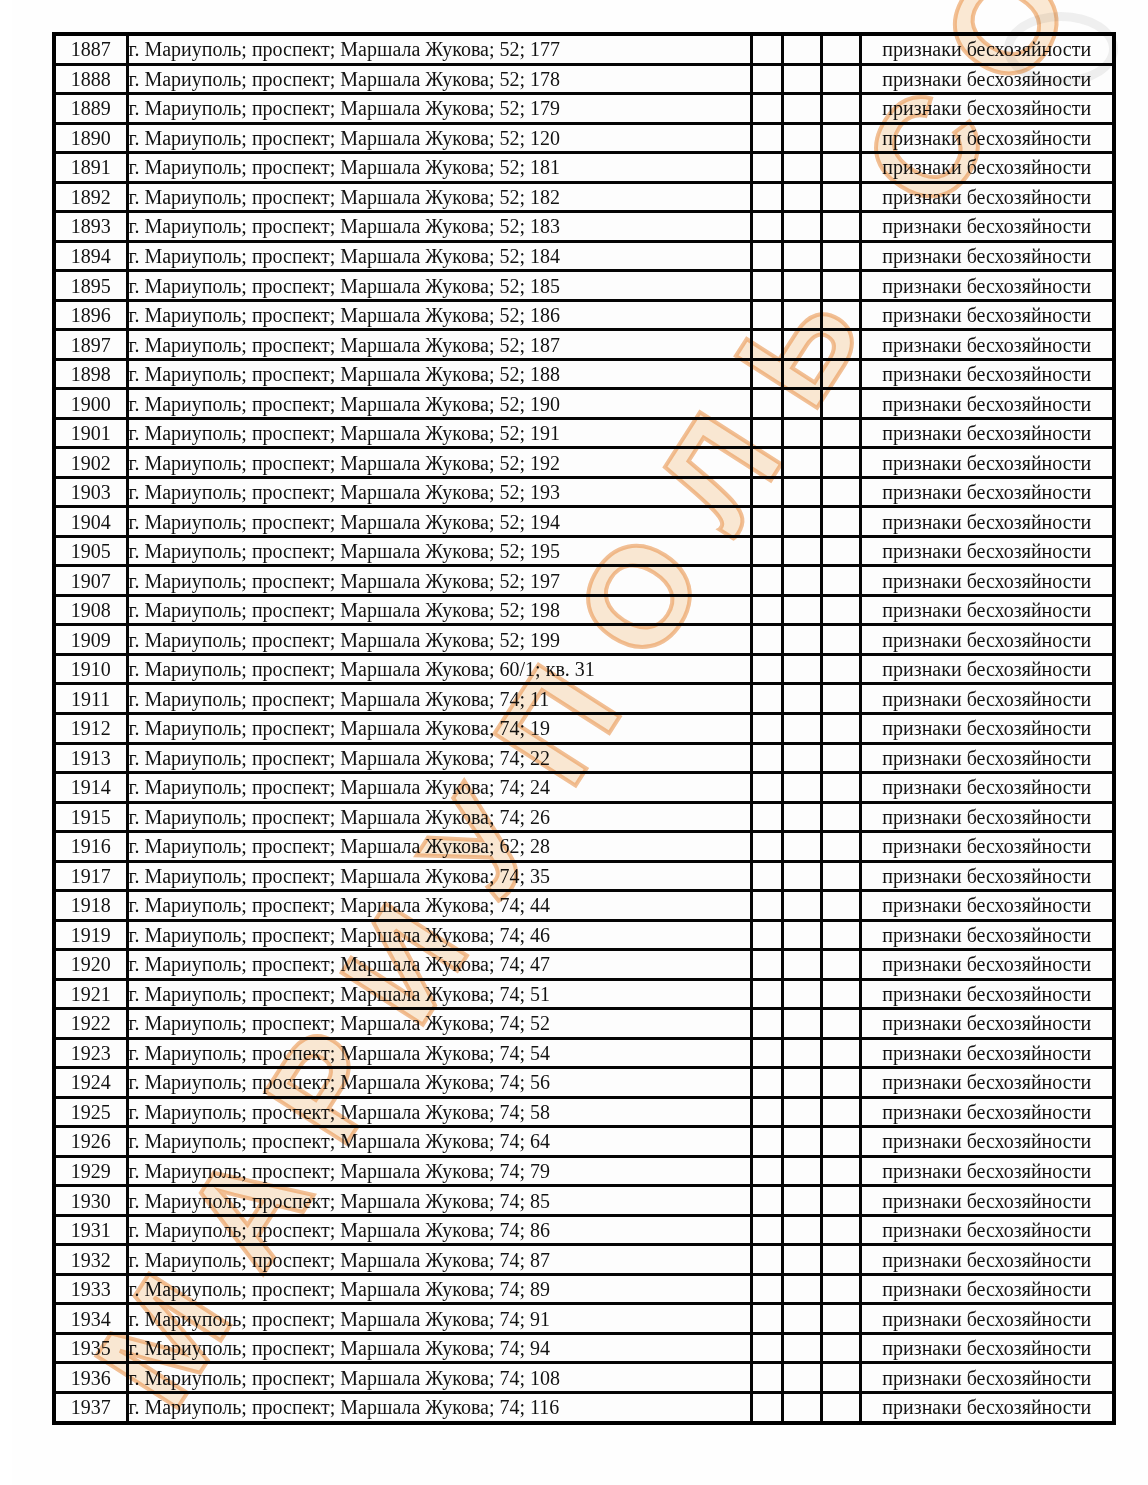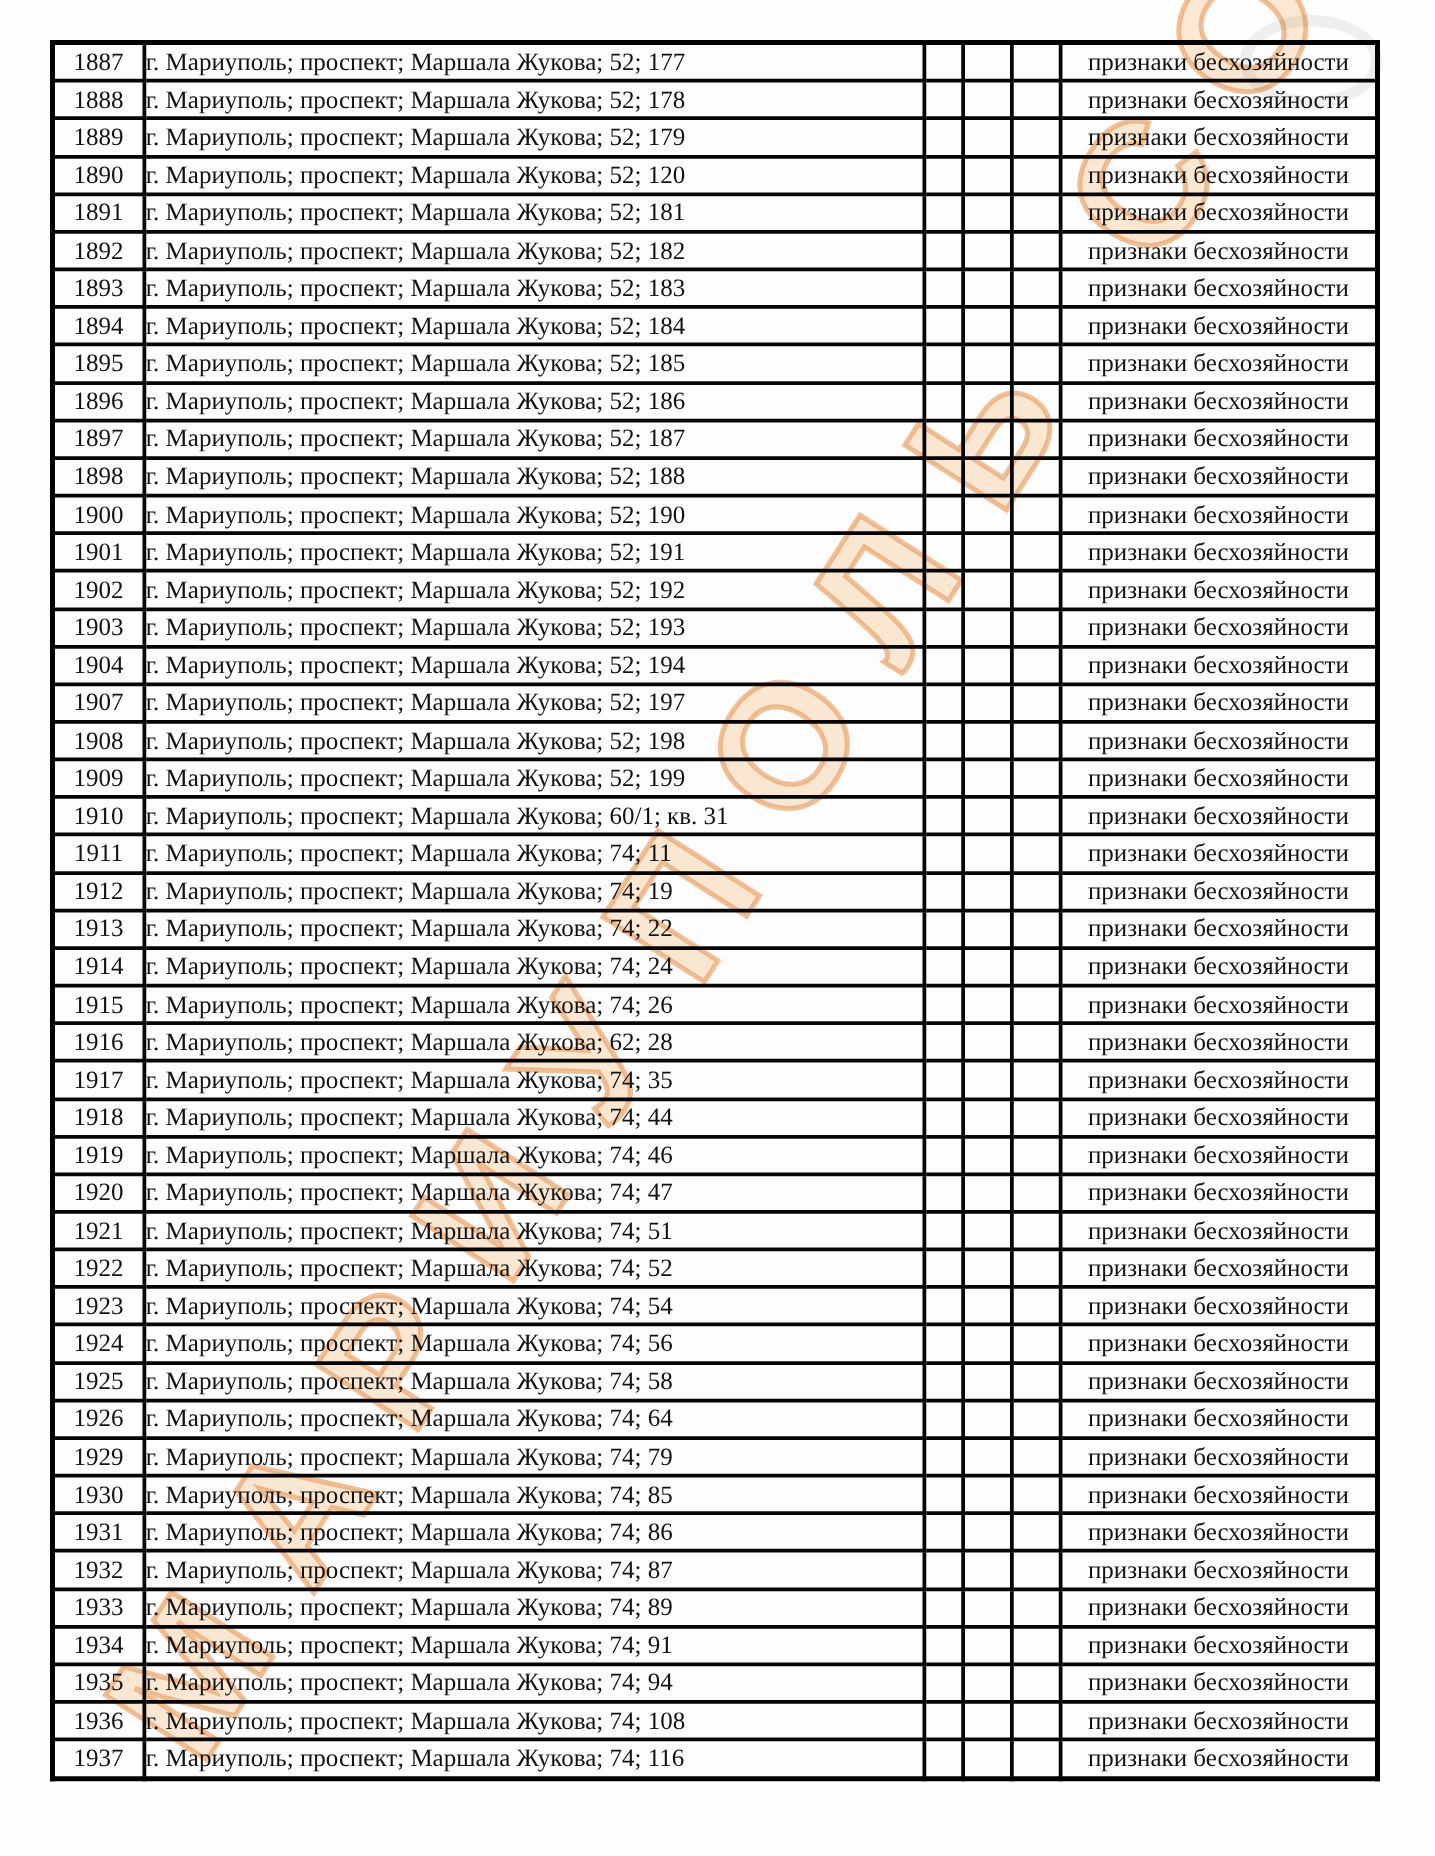--- a/index.html
+++ b/index.html
@@ -9,20 +9,21 @@
     height: 1485px;
     background: #ffffff;
     overflow: hidden;
     position: relative;
     font-family: "Liberation Serif", "DejaVu Serif", serif;
   }
   .page {
     position: absolute;
     inset: 0;
     background: #fefefe;
+    margin-left: 12px;
   }
   table.doc-table {
     position: absolute;
     left: 40px;
     top: 32px;
     width: 1060px;
     height: 1393px;
     border-collapse: collapse;
     table-layout: fixed;
     border: 4px solid #000;
@@ -221,20 +222,28 @@
     </tr>
         <tr>
       <td class="num-cell">1904</td>
       <td class="addr-cell">г. Мариуполь; проспект; Маршала Жукова; 52; 194</td>
       <td class="blank-cell"></td>
       <td class="blank-cell"></td>
       <td class="blank-cell"></td>
       <td class="status-cell">признаки бесхозяйности</td>
     </tr>
         <tr>
+      <td class="num-cell">1905</td>
+      <td class="addr-cell">г. Мариуполь; проспект; Маршала Жукова; 52; 195</td>
+      <td class="blank-cell"></td>
+      <td class="blank-cell"></td>
+      <td class="blank-cell"></td>
+      <td class="status-cell">признаки бесхозяйности</td>
+    </tr>
+        <tr>
       <td class="num-cell">1907</td>
       <td class="addr-cell">г. Мариуполь; проспект; Маршала Жукова; 52; 197</td>
       <td class="blank-cell"></td>
       <td class="blank-cell"></td>
       <td class="blank-cell"></td>
       <td class="status-cell">признаки бесхозяйности</td>
     </tr>
         <tr>
       <td class="num-cell">1908</td>
       <td class="addr-cell">г. Мариуполь; проспект; Маршала Жукова; 52; 198</td>

